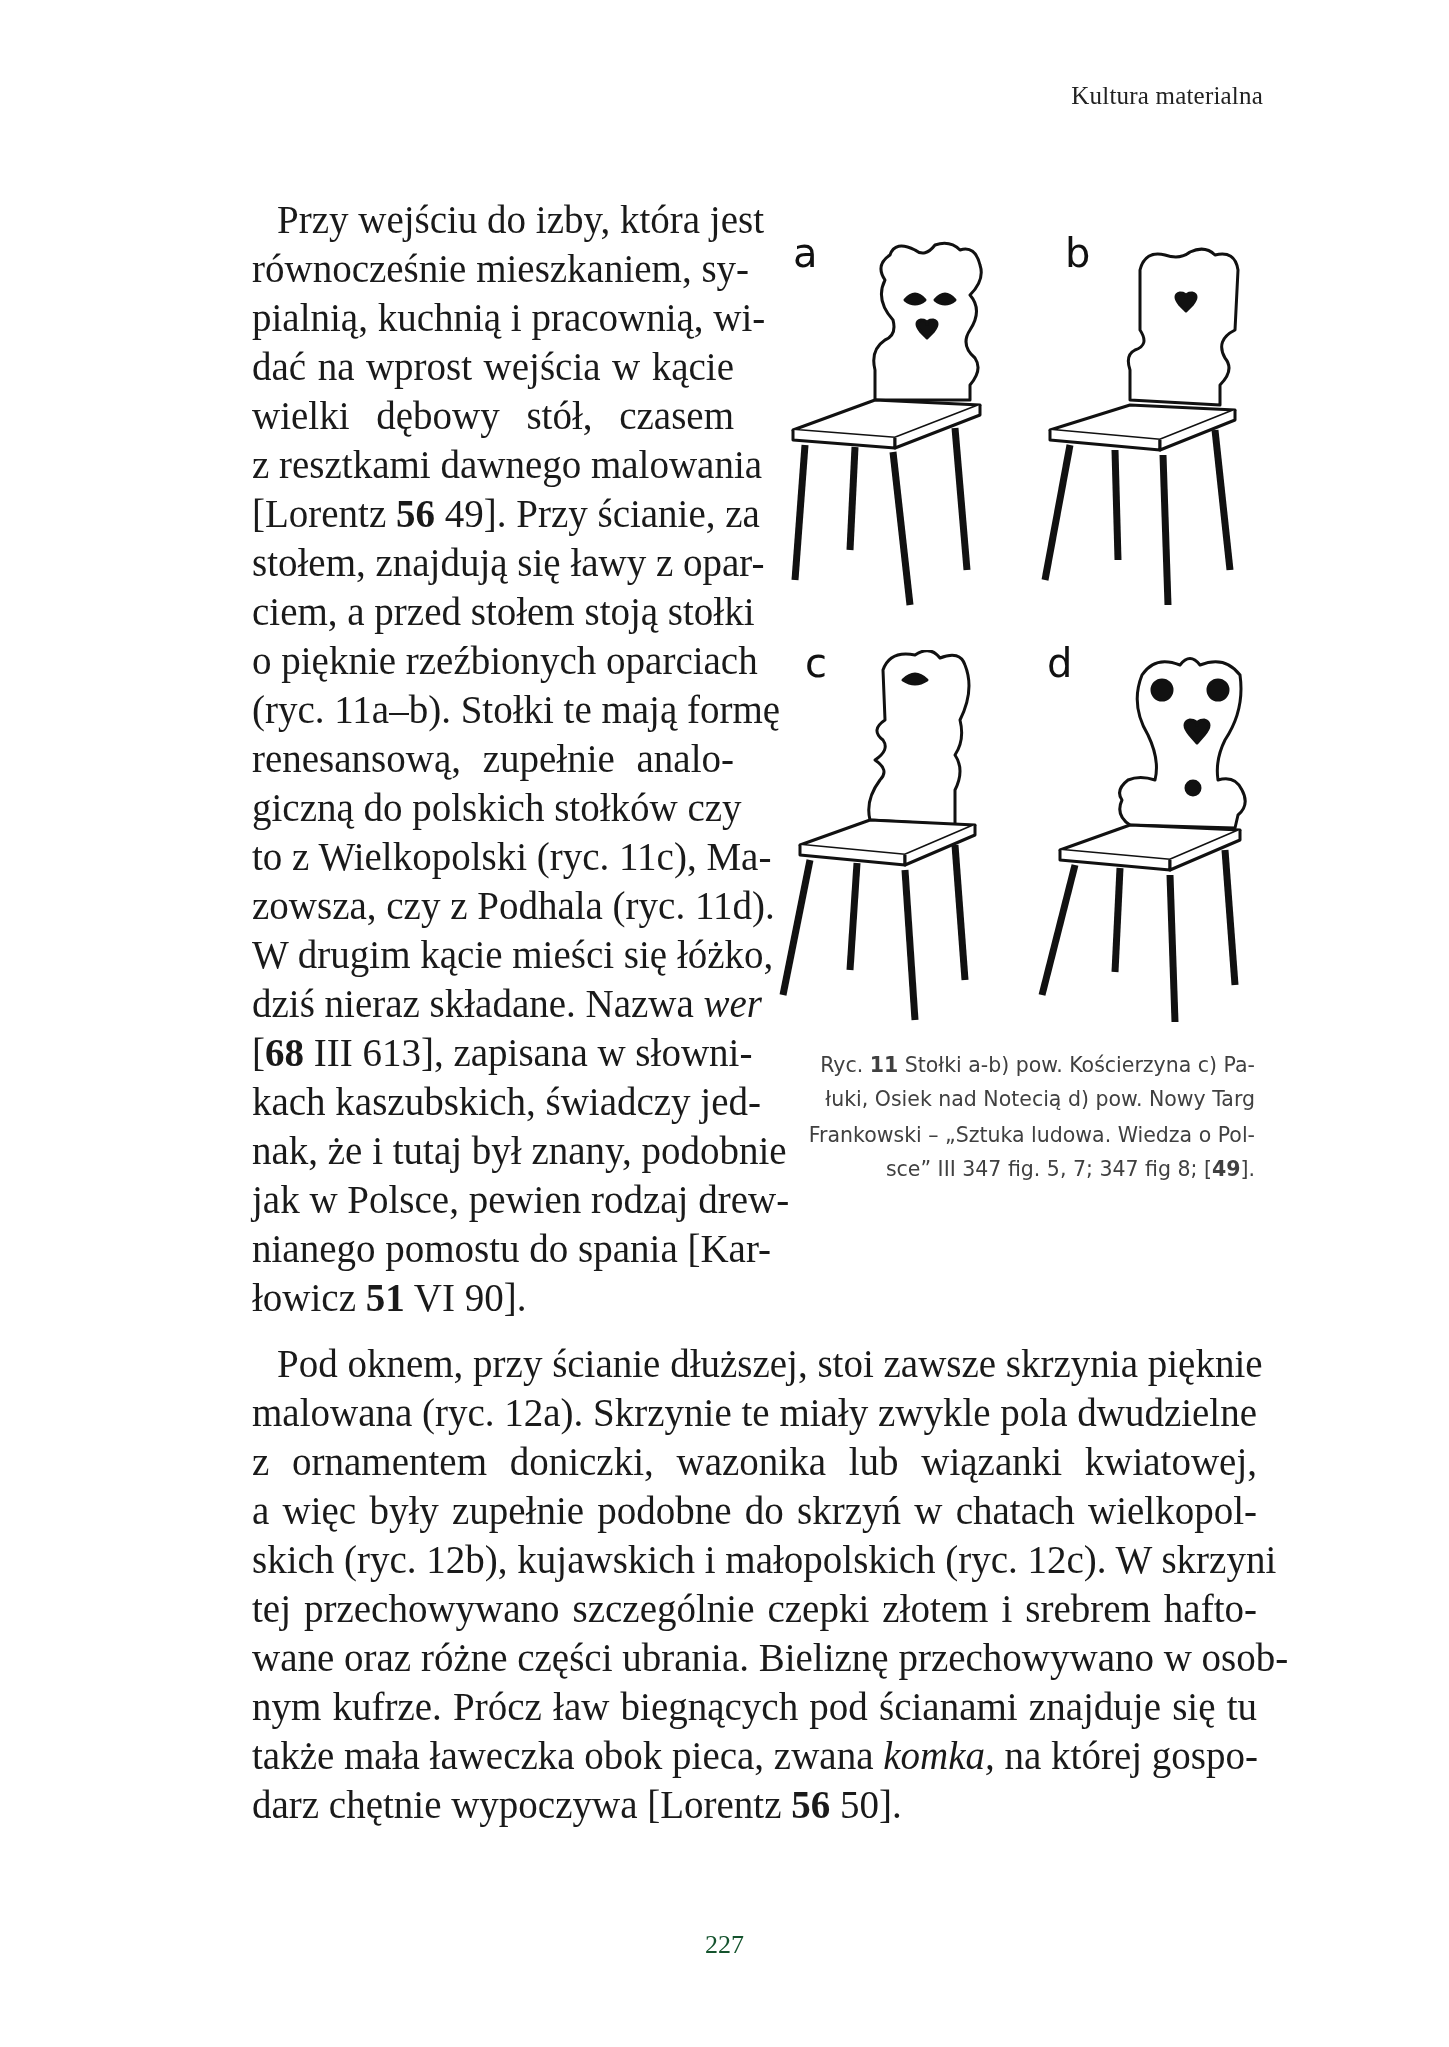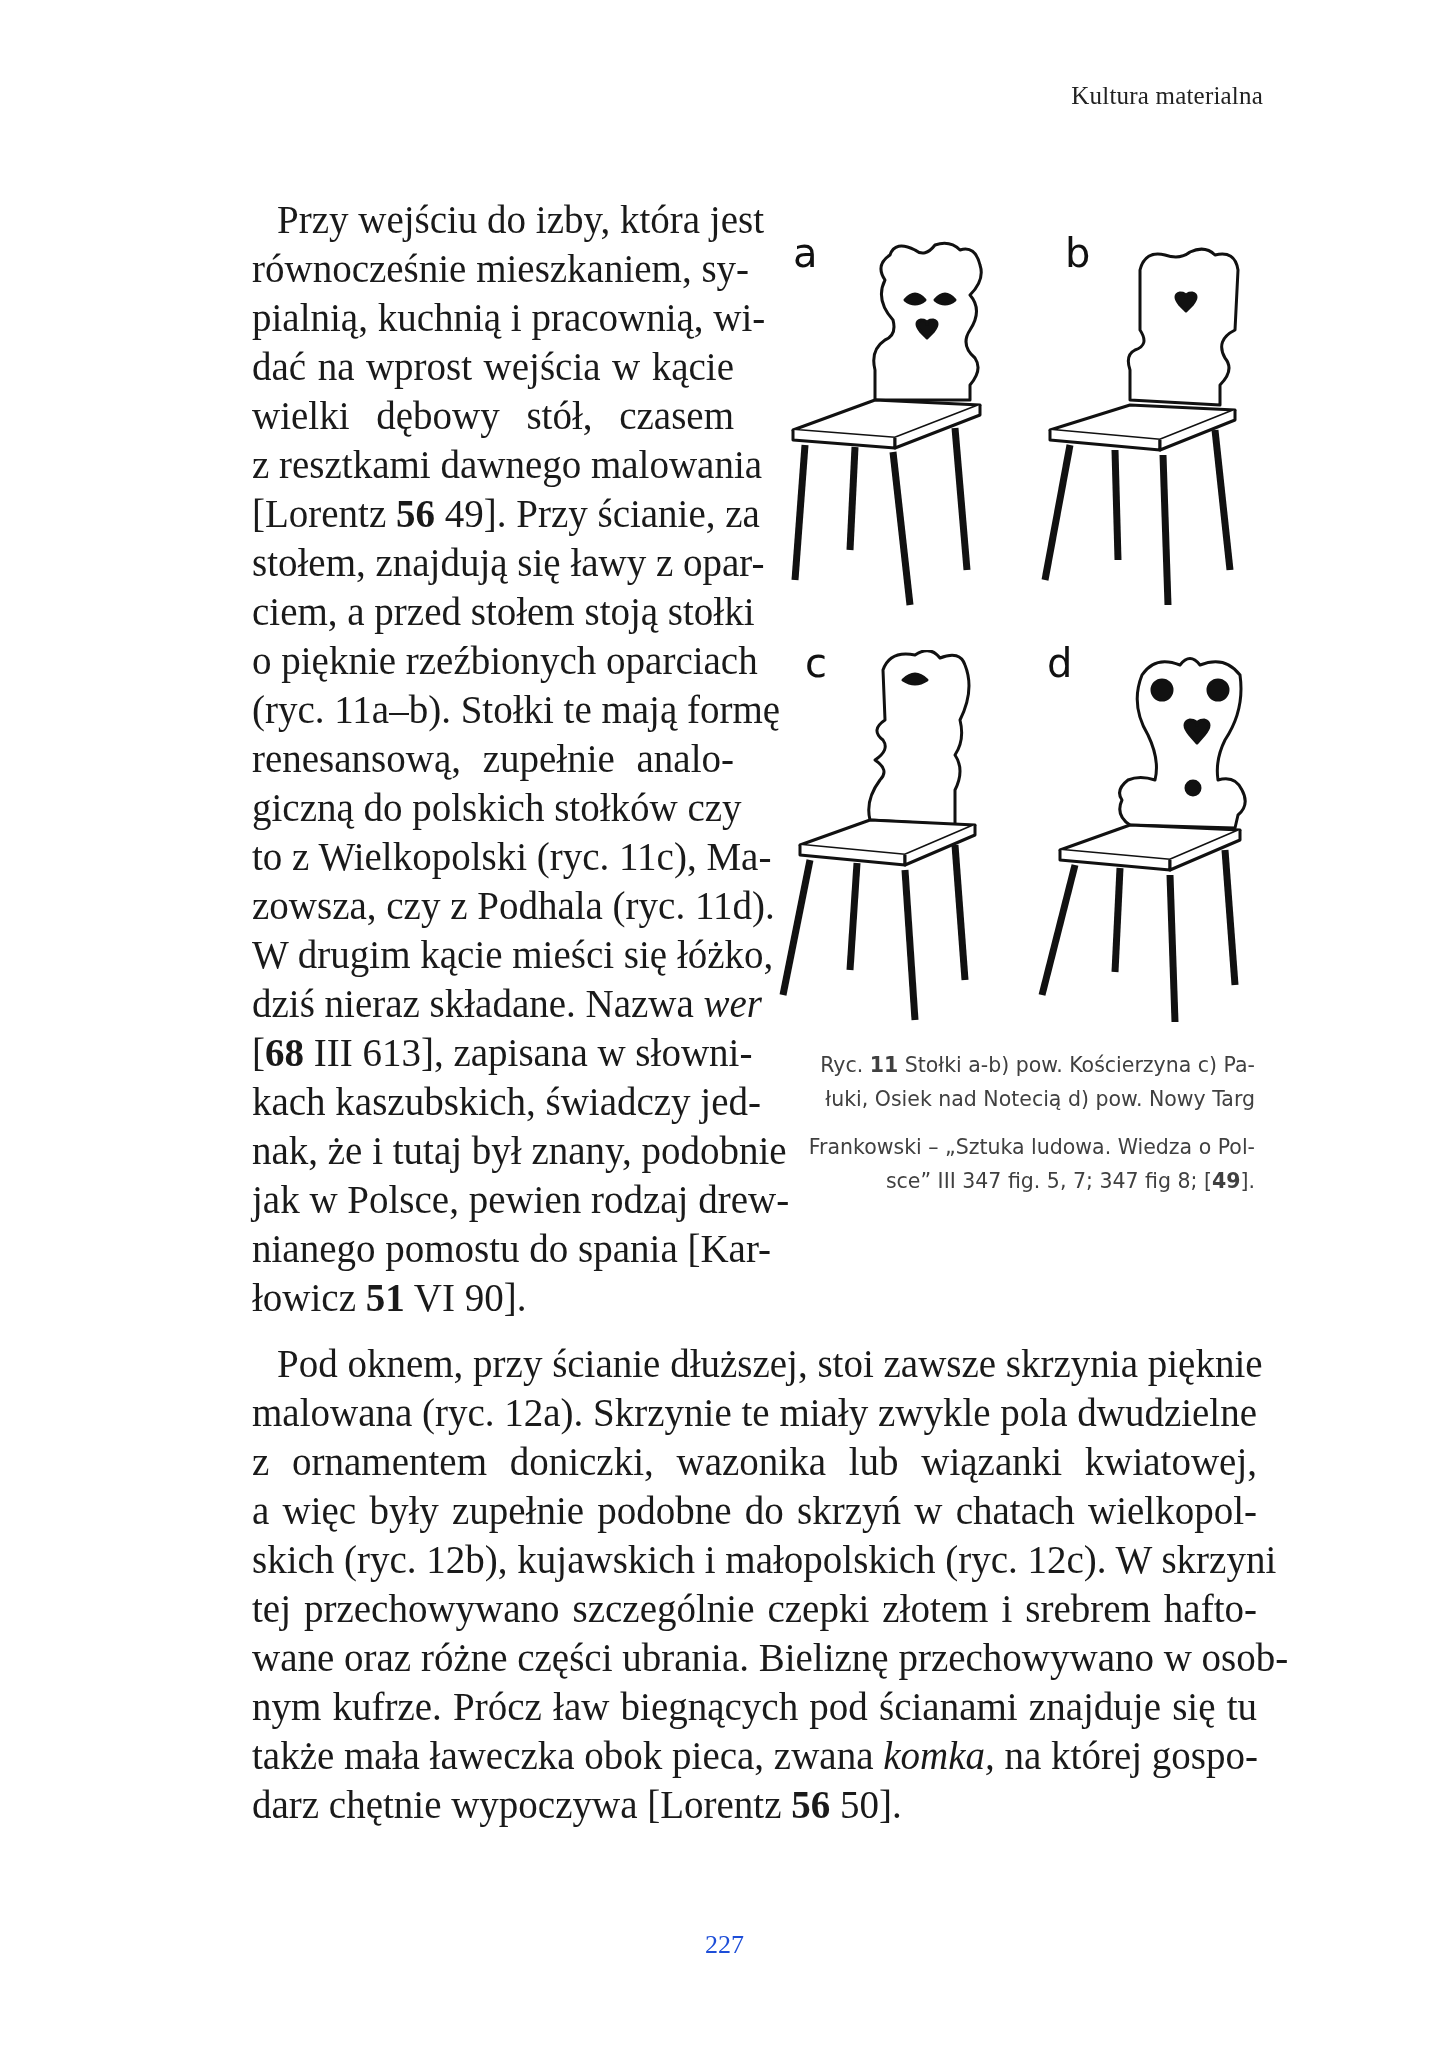--- a/index.html
+++ b/index.html
@@ -6,28 +6,28 @@
   body { width:1449px; height:2047px; position:relative; overflow:hidden; color:#1a1a1a; }
   .header { position:absolute; top:82px; left:0; width:1263px; text-align:right;
     font-family:"Liberation Serif", serif; font-size:25px; color:#222; letter-spacing:0.2px; }
   .body-text { font-family:"Liberation Serif", serif; font-size:39px; line-height:49px; color:#1a1a1a; }
   .col-left { position:absolute; left:252px; top:195px; width:482px; }
   .line { display:block; white-space:nowrap; text-align:justify; text-align-last:justify; height:49px; }
   .line.last { text-align-last:left; }
   .line.indent { padding-left:25px; }
   .full { position:absolute; left:252px; top:1339px; width:1005px; }
   .page-num { position:absolute; top:1930px; left:0; width:1449px; text-align:center;
-    font-family:"Liberation Serif", serif; font-size:26px; color:#1d4ed8; }
+    font-family:"Liberation Serif", serif; font-size:26px; color:#14532d; }
   .figure { position:absolute; left:775px; top:240px; width:495px; height:820px; }
   .chair { position:absolute; width:240px; height:390px; }
   .chair-label { position:absolute; font-family:"DejaVu Sans", sans-serif; font-size:40px; color:#111; }
   .caption { position:absolute; left:770px; top:1048px; width:485px; text-align:right;
     font-family:"DejaVu Sans", sans-serif; font-size:20.5px; line-height:34px; color:#404040; }
   .caption .cl { display:block; white-space:nowrap; }
-  .caption .src { margin-top:14px; }
+  .caption .src { margin-top:2px; }
   b { font-weight:bold; }
   i { font-style:italic; }
 </style>
 </head>
 <body>
 
 <div class="header">Kultura materialna</div>
 
 <div class="col-left body-text">
   <span class="line indent"><span>Przy wejściu do izby, która jest</span></span>

